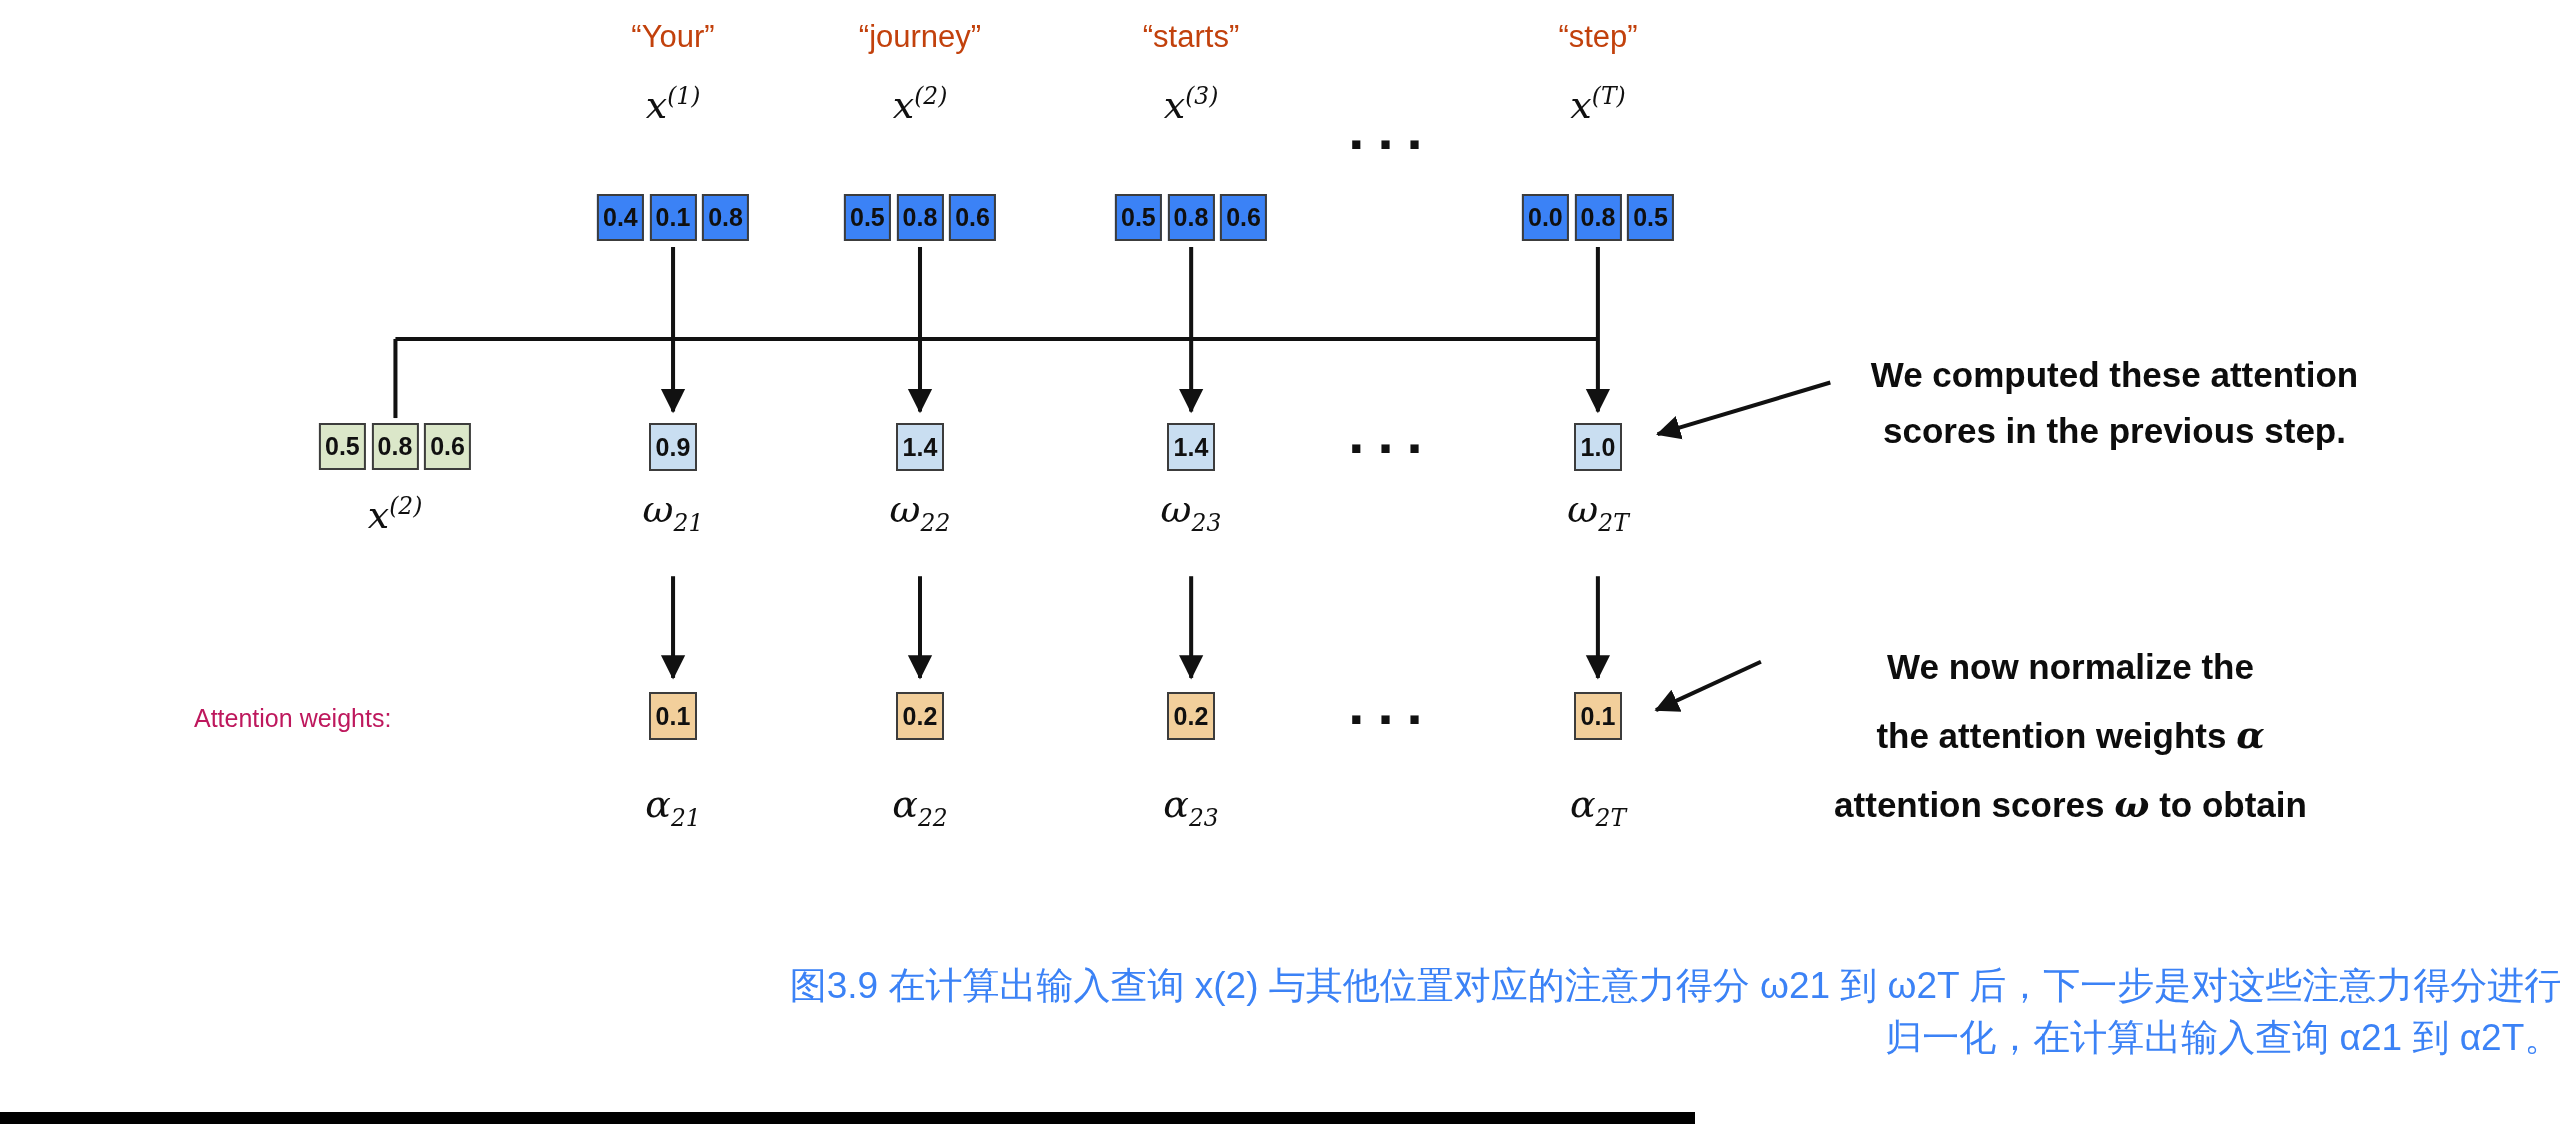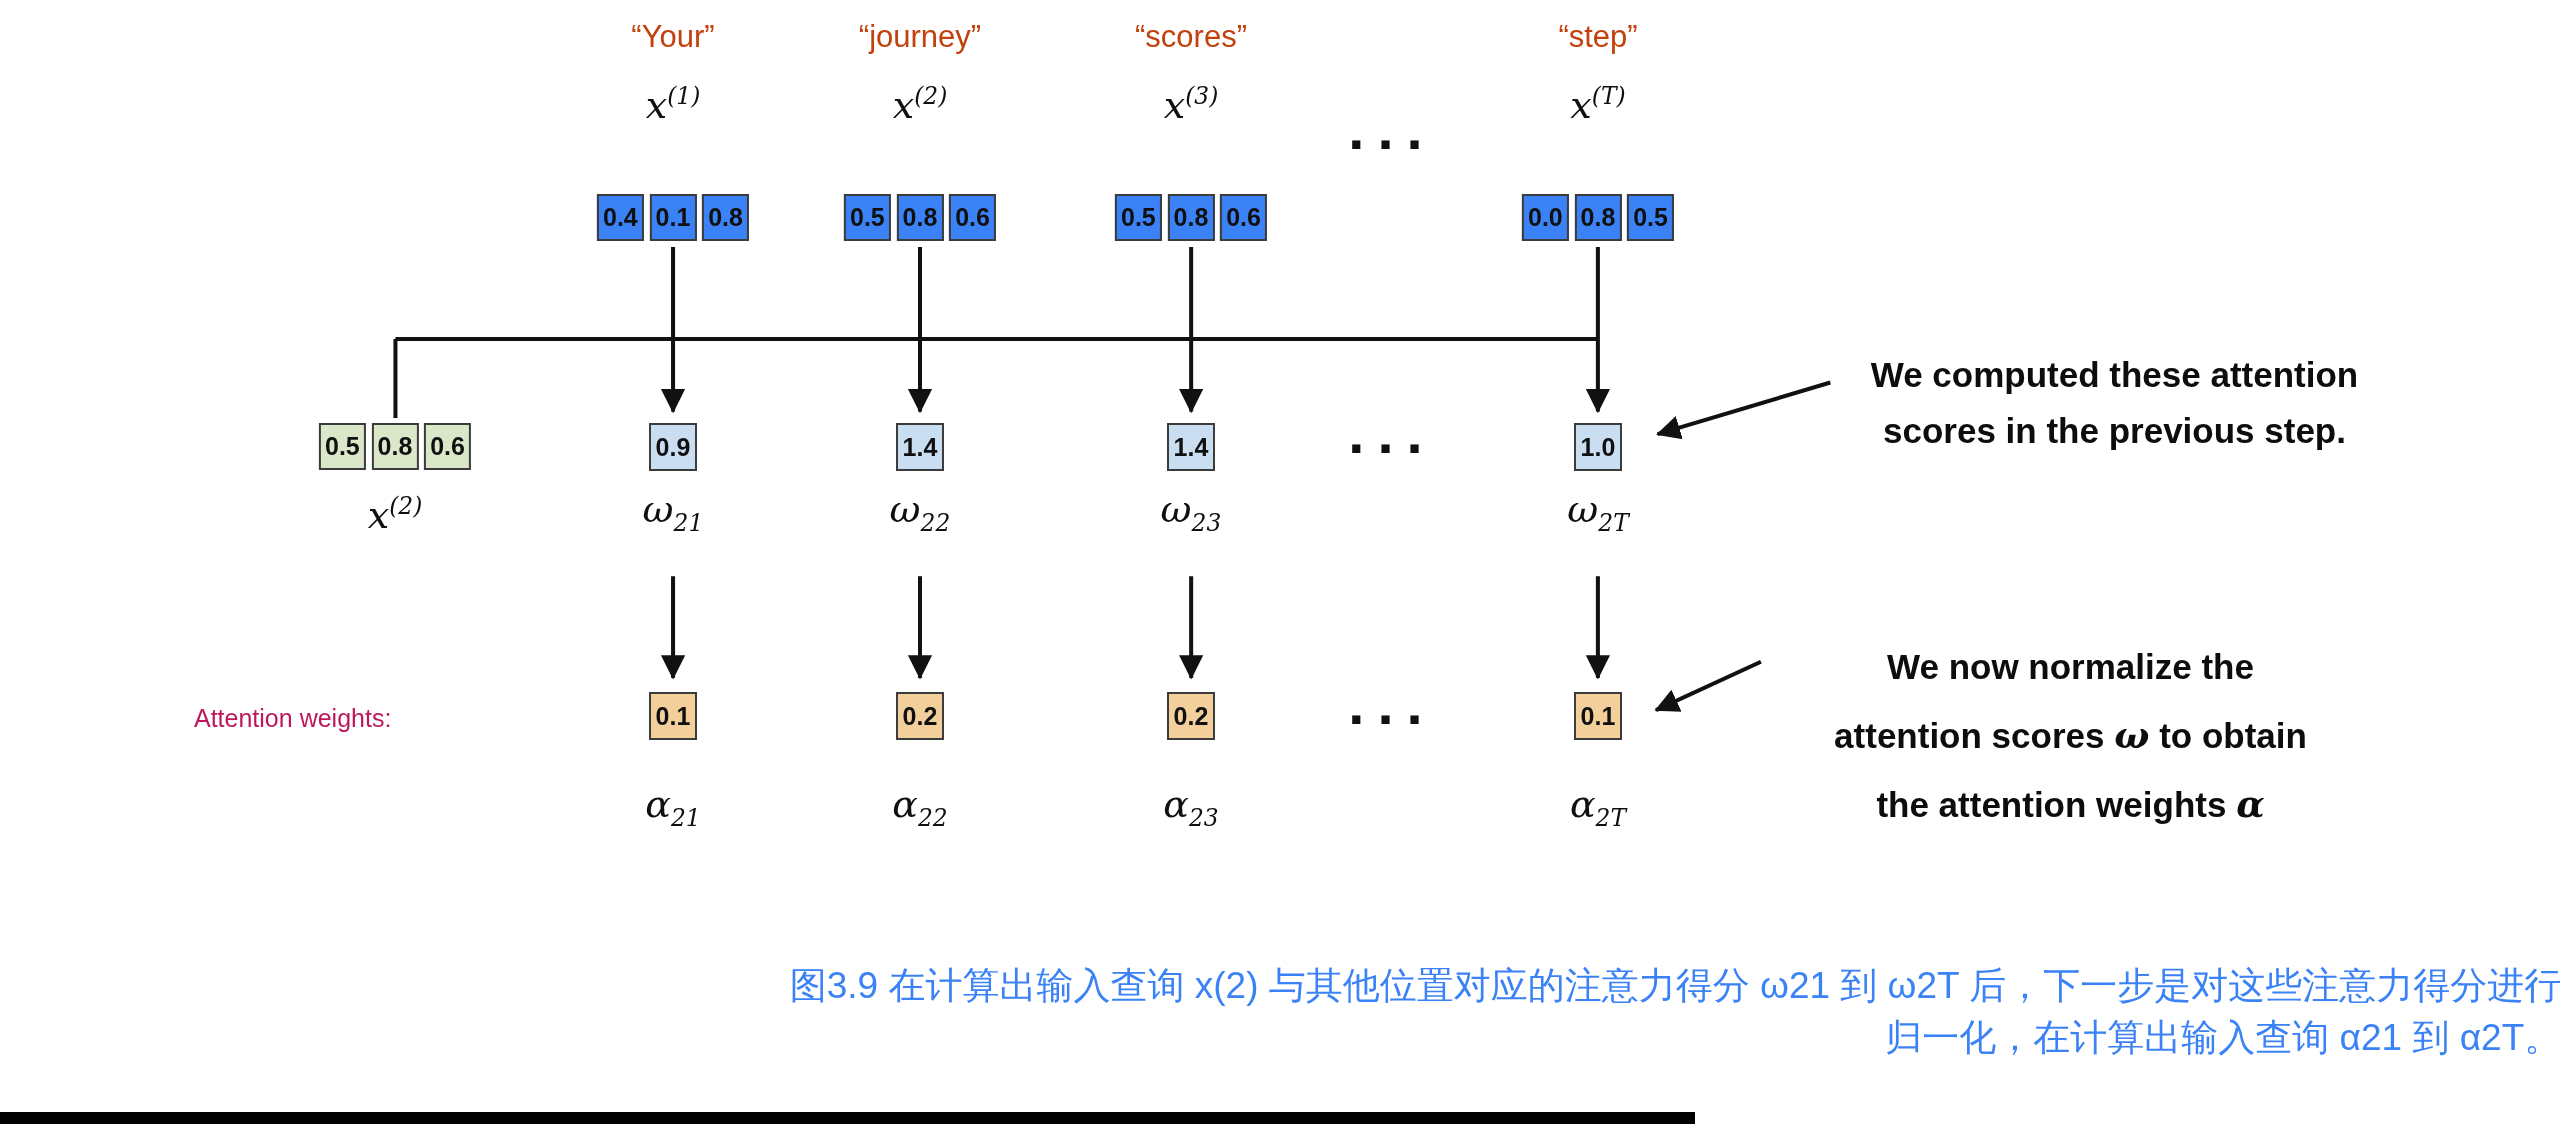--- a/index.html
+++ b/index.html
@@ -64,21 +64,21 @@
     <line x1="834" y1="714" x2="834" y2="840" stroke="#111" stroke-width="5" marker-end="url(#ah)"></line>
     <line x1="1140" y1="714" x2="1140" y2="840" stroke="#111" stroke-width="5" marker-end="url(#ah)"></line>
     <line x1="1476" y1="714" x2="1476" y2="840" stroke="#111" stroke-width="5" marker-end="url(#ah)"></line>
     <line x1="1980" y1="714" x2="1980" y2="840" stroke="#111" stroke-width="5" marker-end="url(#ah)"></line>
     <line x1="2268" y1="474" x2="2054" y2="538" stroke="#111" stroke-width="5" marker-end="url(#ah)"></line>
     <line x1="2182" y1="820" x2="2052" y2="880" stroke="#111" stroke-width="5" marker-end="url(#ah)"></line>
   </svg>
 
   <div class="cx word" style="left:673px">“Your”</div>
   <div class="cx word" style="left:920px">“journey”</div>
-  <div class="cx word" style="left:1191px">“scores”</div>
+  <div class="cx word" style="left:1191px">“starts”</div>
   <div class="cx word" style="left:1598px">“step”</div>
 
   <div class="cx mathlab xrow" style="left:673px"><span>x</span><sup>(1)</sup></div>
   <div class="cx mathlab xrow" style="left:920px"><span>x</span><sup>(2)</sup></div>
   <div class="cx mathlab xrow" style="left:1191px"><span>x</span><sup>(3)</sup></div>
   <div class="cx mathlab xrow" style="left:1598px"><span>x</span><sup>(T)</sup></div>
   <div class="dots" style="left:1392px; top:100px">...</div>
 
   <div class="cx vec vecrow" style="left:673px">
     <div class="cell">0.4</div>
@@ -130,22 +130,22 @@
   <div class="cx mathlab alabrow" style="left:920px"><span>α</span><sub>22</sub></div>
   <div class="cx mathlab alabrow" style="left:1191px"><span>α</span><sub>23</sub></div>
   <div class="cx mathlab alabrow" style="left:1598px"><span>α</span><sub>2T</sub></div>
 
   <div class="ann ann1">
     <div>We computed these attention</div>
     <div>scores in the previous step.</div>
   </div>
   <div class="ann ann2">
     <div>We now normalize the</div>
+    <div><span>the attention weights </span><span class="sym">α</span></div>
     <div><span>attention scores </span><span class="sym">ω</span><span> to obtain</span></div>
-    <div><span>the attention weights </span><span class="sym">α</span></div>
   </div>
 
   <div class="caption">
     <div>图3.9 在计算出输入查询 x(2) 与其他位置对应的注意力得分 ω21 到 ω2T 后，下一步是对这些注意力得分进行</div>
     <div>归一化，在计算出输入查询 α21 到 α2T。</div>
   </div>
 
   <div class="bbar"></div>
 
 </div>

